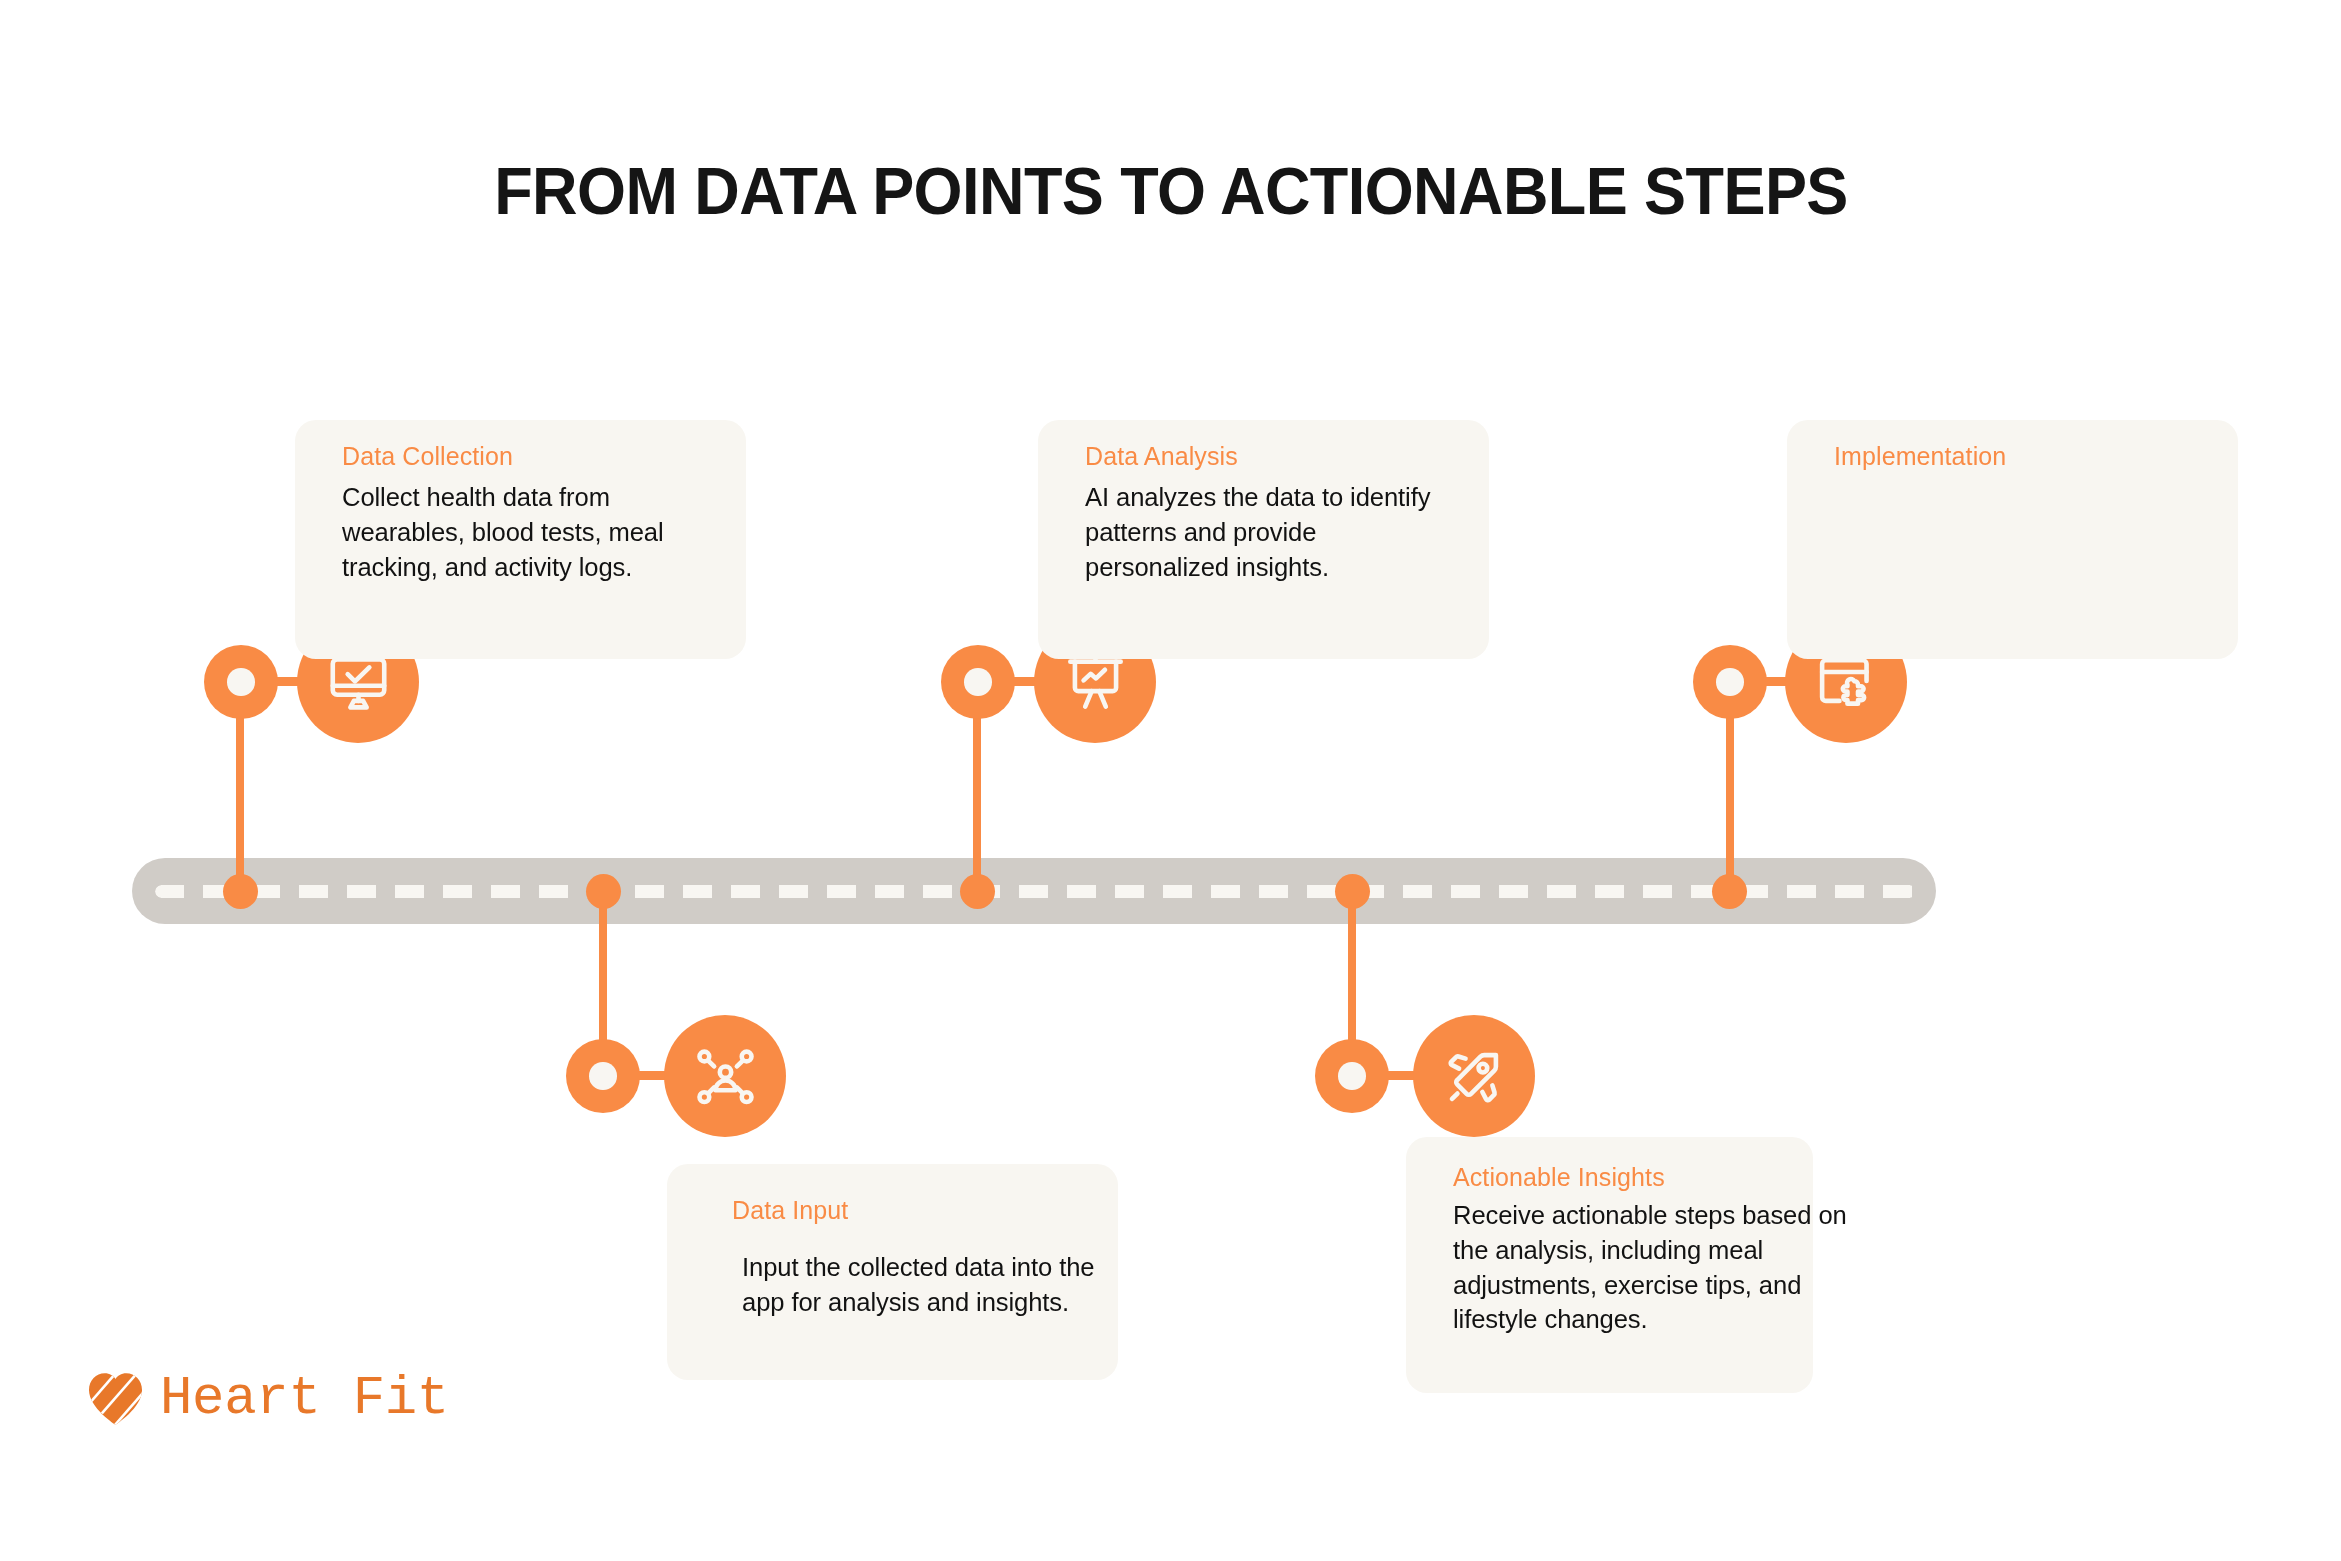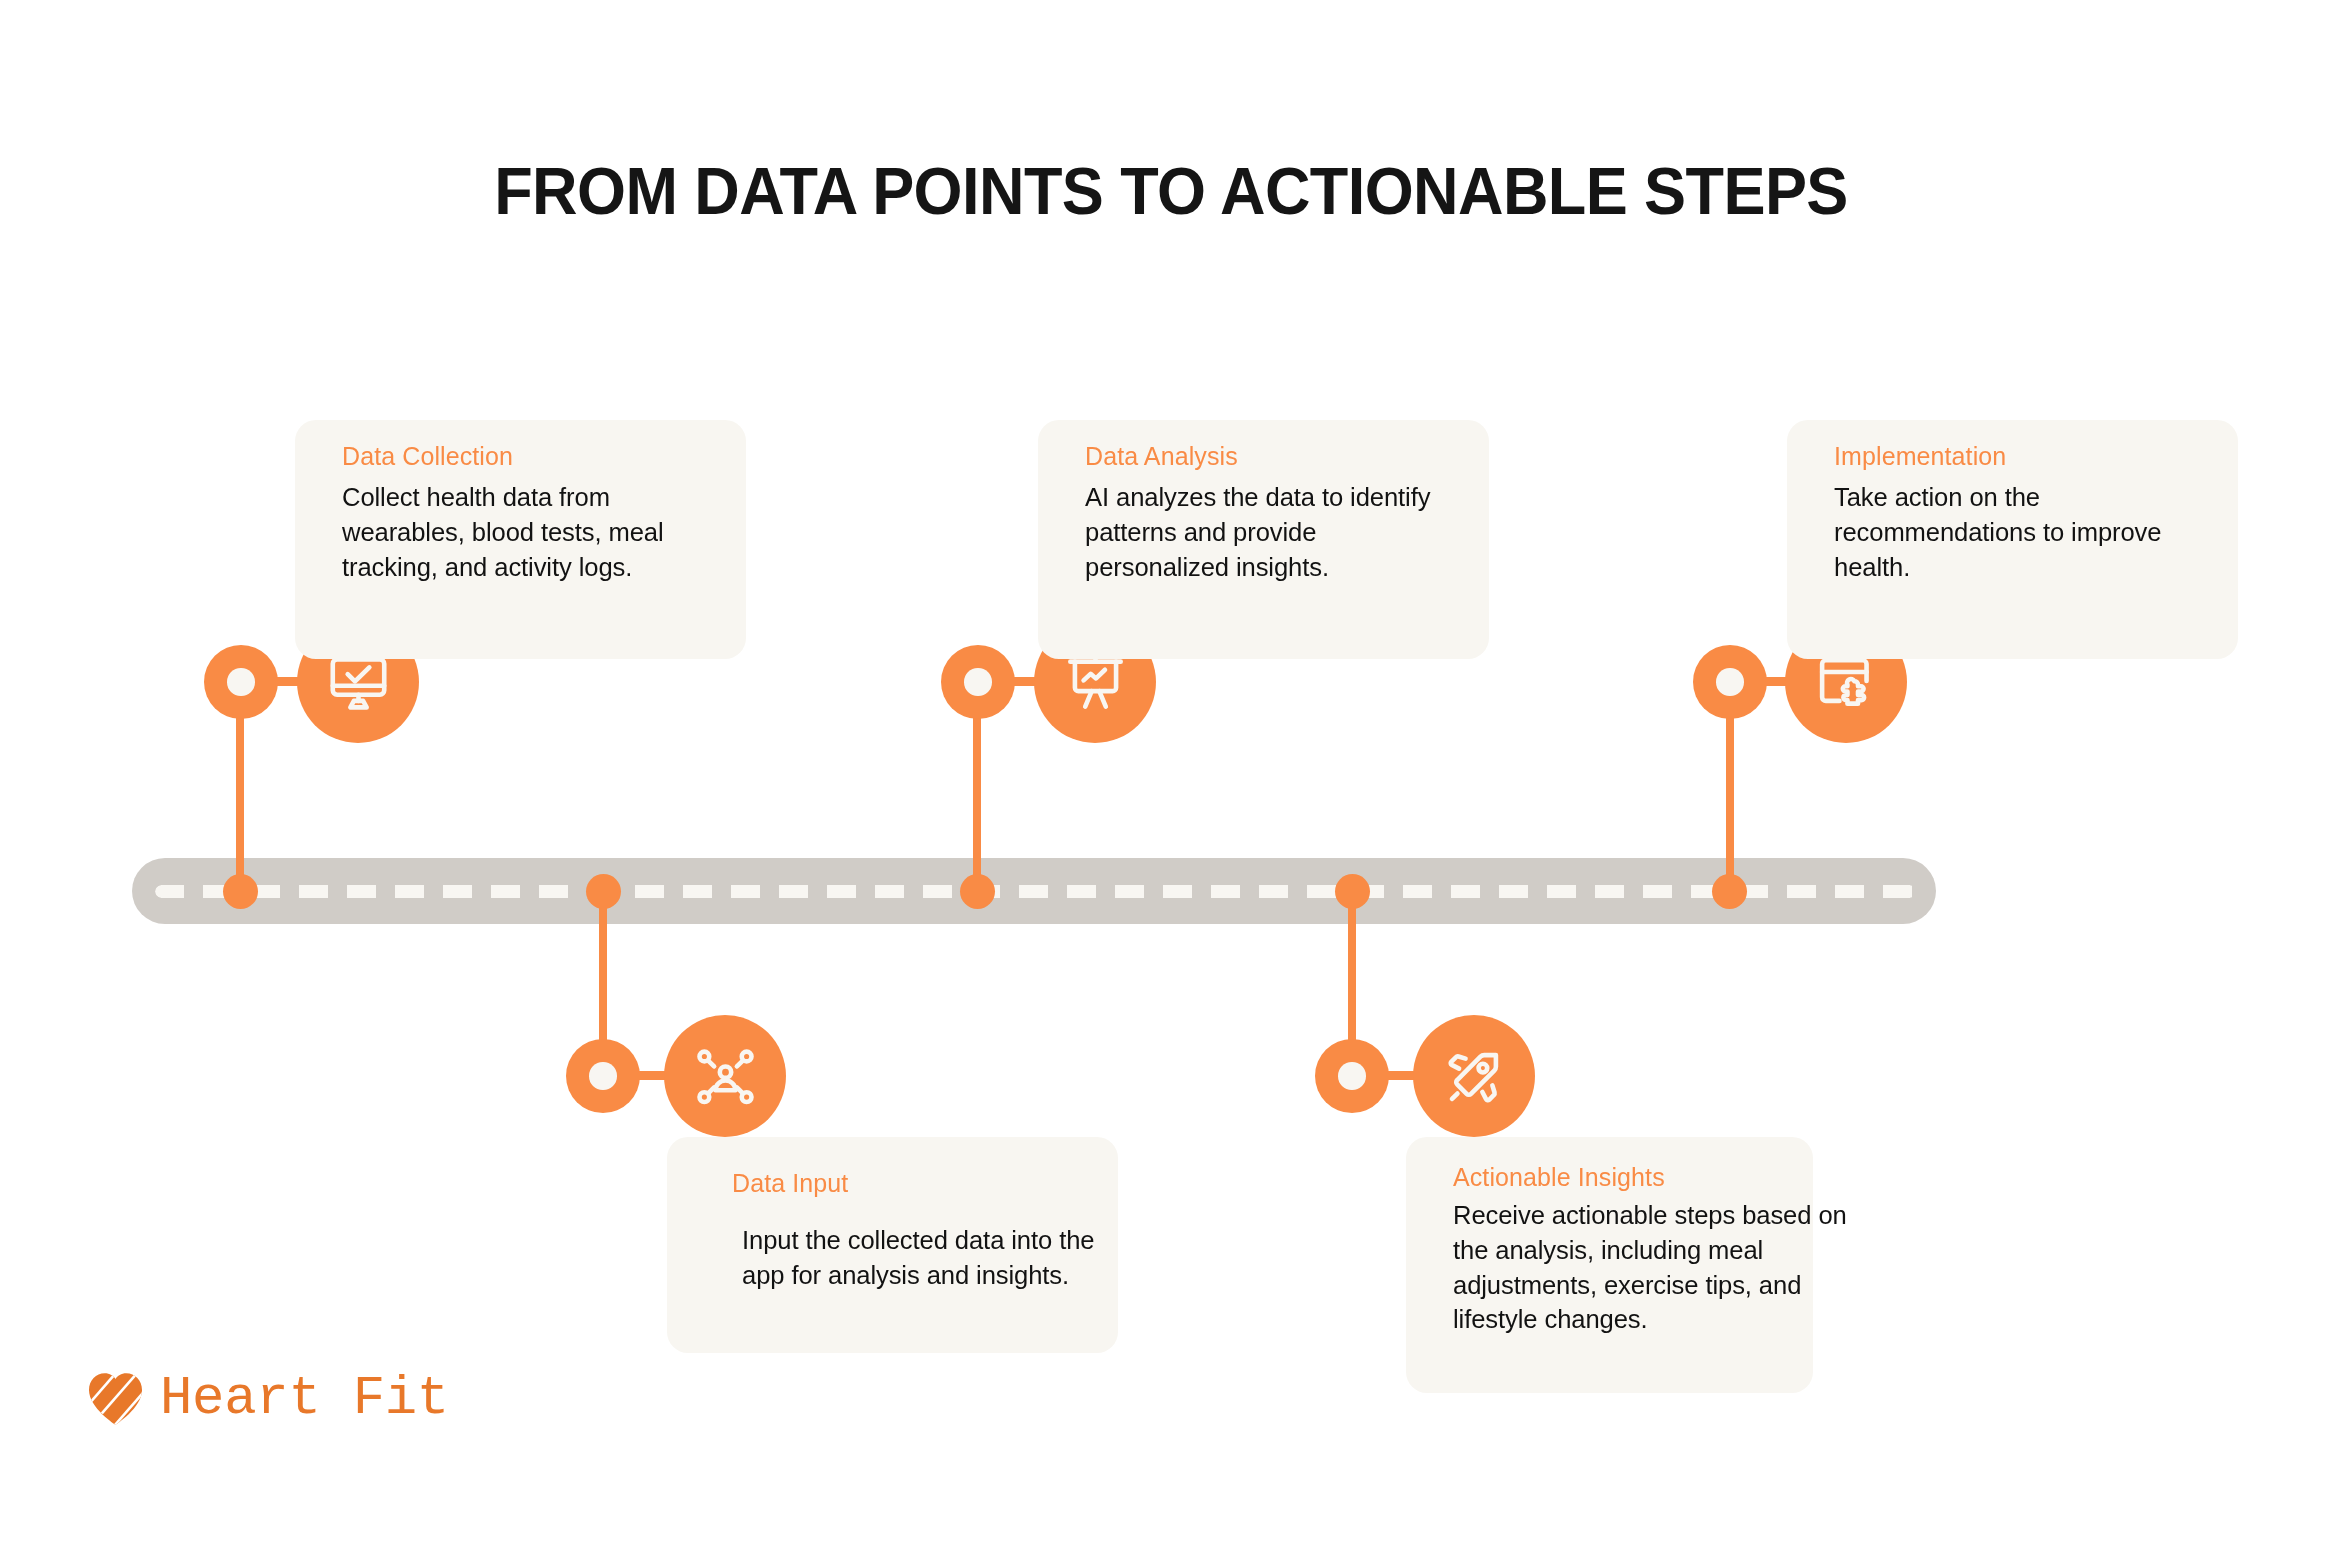--- a/index.html
+++ b/index.html
@@ -148,21 +148,21 @@
   #card-data-collection .card-body  { position:absolute; left: 47px; top: 60px; width: 375px; }
 
   #card-data-analysis { left: 1038px; top: 420px; width: 451px; height: 239px; }
   #card-data-analysis .card-title { position:absolute; left: 47px; top: 21px; }
   #card-data-analysis .card-body  { position:absolute; left: 47px; top: 60px; width: 375px; }
 
   #card-implementation { left: 1787px; top: 420px; width: 451px; height: 239px; }
   #card-implementation .card-title { position:absolute; left: 47px; top: 21px; }
   #card-implementation .card-body  { position:absolute; left: 47px; top: 60px; width: 375px; }
 
-  #card-data-input { left: 667px; top: 1137px; width: 451px; height: 216px; }
+  #card-data-input { left: 667px; top: 1164px; width: 451px; height: 216px; }
   #card-data-input .card-title { position:absolute; left: 65px; top: 31px; }
   #card-data-input .card-body  { position:absolute; left: 47px; top: 86px; width: 375px; margin-left: 28px; }
 
   #card-actionable-insights { left: 1406px; top: 1137px; width: 407px; height: 256px; }
   #card-actionable-insights .card-title { position:absolute; left: 47px; top: 25px; }
   #card-actionable-insights .card-body  { position:absolute; left: 47px; top: 61px; width: 400px; }
 
   
   #logo {
     position: absolute;
@@ -293,21 +293,20 @@
   <span>
     <svg viewBox="0 0 24 24" fill="none" stroke="#f8f6f2" stroke-width="1.7" stroke-linecap="round" stroke-linejoin="round">
       <path d="M3 8.1h16.4"></path>
       <path d="M19.4 11.4V5.2a1.4 1.4 0 0 0-1.4-1.4H4.4A1.4 1.4 0 0 0 3 5.2v12.2a1.4 1.4 0 0 0 1.4 1.4h5"></path>
       <path d="M14.9 11.5a1.35 1.35 0 0 1 1.35 1.35v0.55h1.1c0.5 0 0.95 0.45 0.95 0.95s-0.45 0.95-0.95 0.95h-1.1v1.3h1.3c0.5 0 0.95 0.45 0.95 0.95s-0.45 0.95-0.95 0.95h-1.3v1.3h-3.9v-1.3h-0.55a0.95 0.95 0 0 1 0-1.9h0.55v-1.3h-0.75a0.95 0.95 0 0 1 0-1.9h0.75v-0.55A1.35 1.35 0 0 1 14.9 11.5z"></path>
     </svg>
   </span>
 </div>
 <div class="card" id="card-implementation">
   <div class="card-title">Implementation</div>
-  <div class="card-body">Take action on the recommendations to improve health.</div>
 </div>
 
 <div id="logo">
   <span>
     <svg id="logo-mark" viewBox="0 0 46 44">
       <defs>
         <clipPath id="heartclip">
           <path d="M23 43.2C23 43.2 1.6 29.6 1.6 15.1 1.6 7.4 7.3 1.6 14.3 1.6c4 0 7.2 2 8.7 4.6 1.5-2.6 4.7-4.6 8.7-4.6 7 0 12.7 5.8 12.7 13.5C44.4 29.6 23 43.2 23 43.2z"></path>
         </clipPath>
       </defs>

